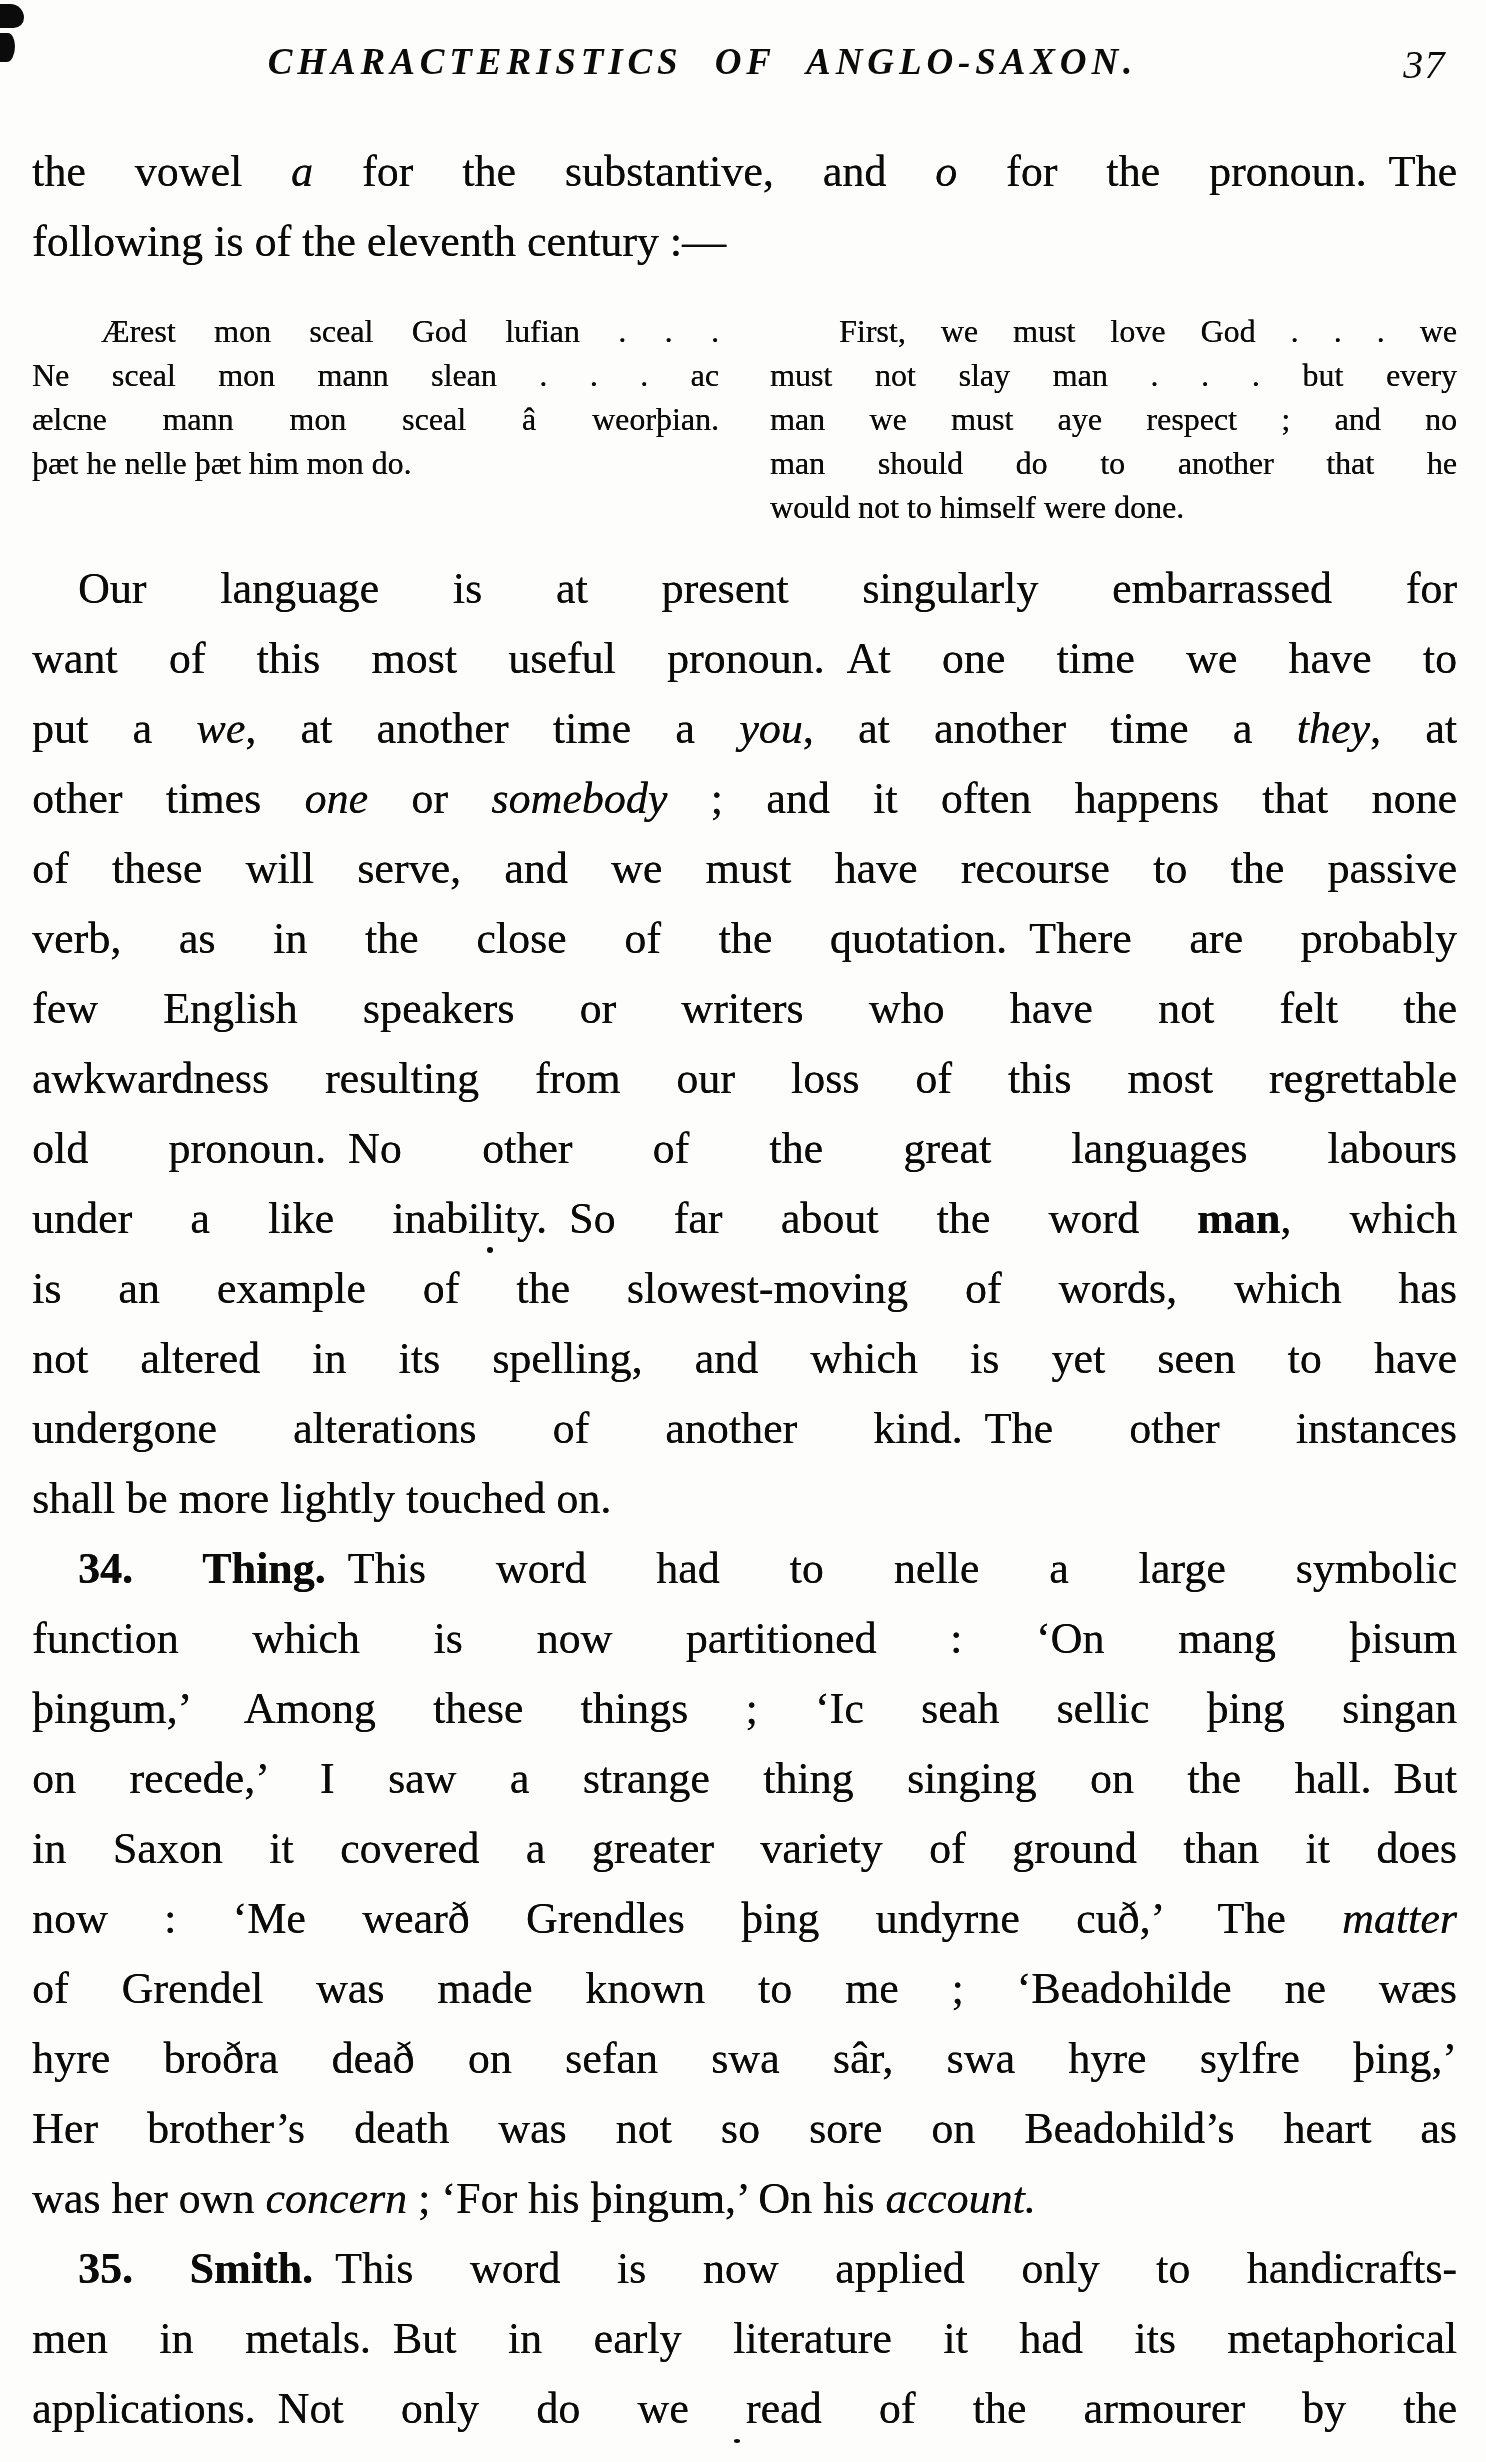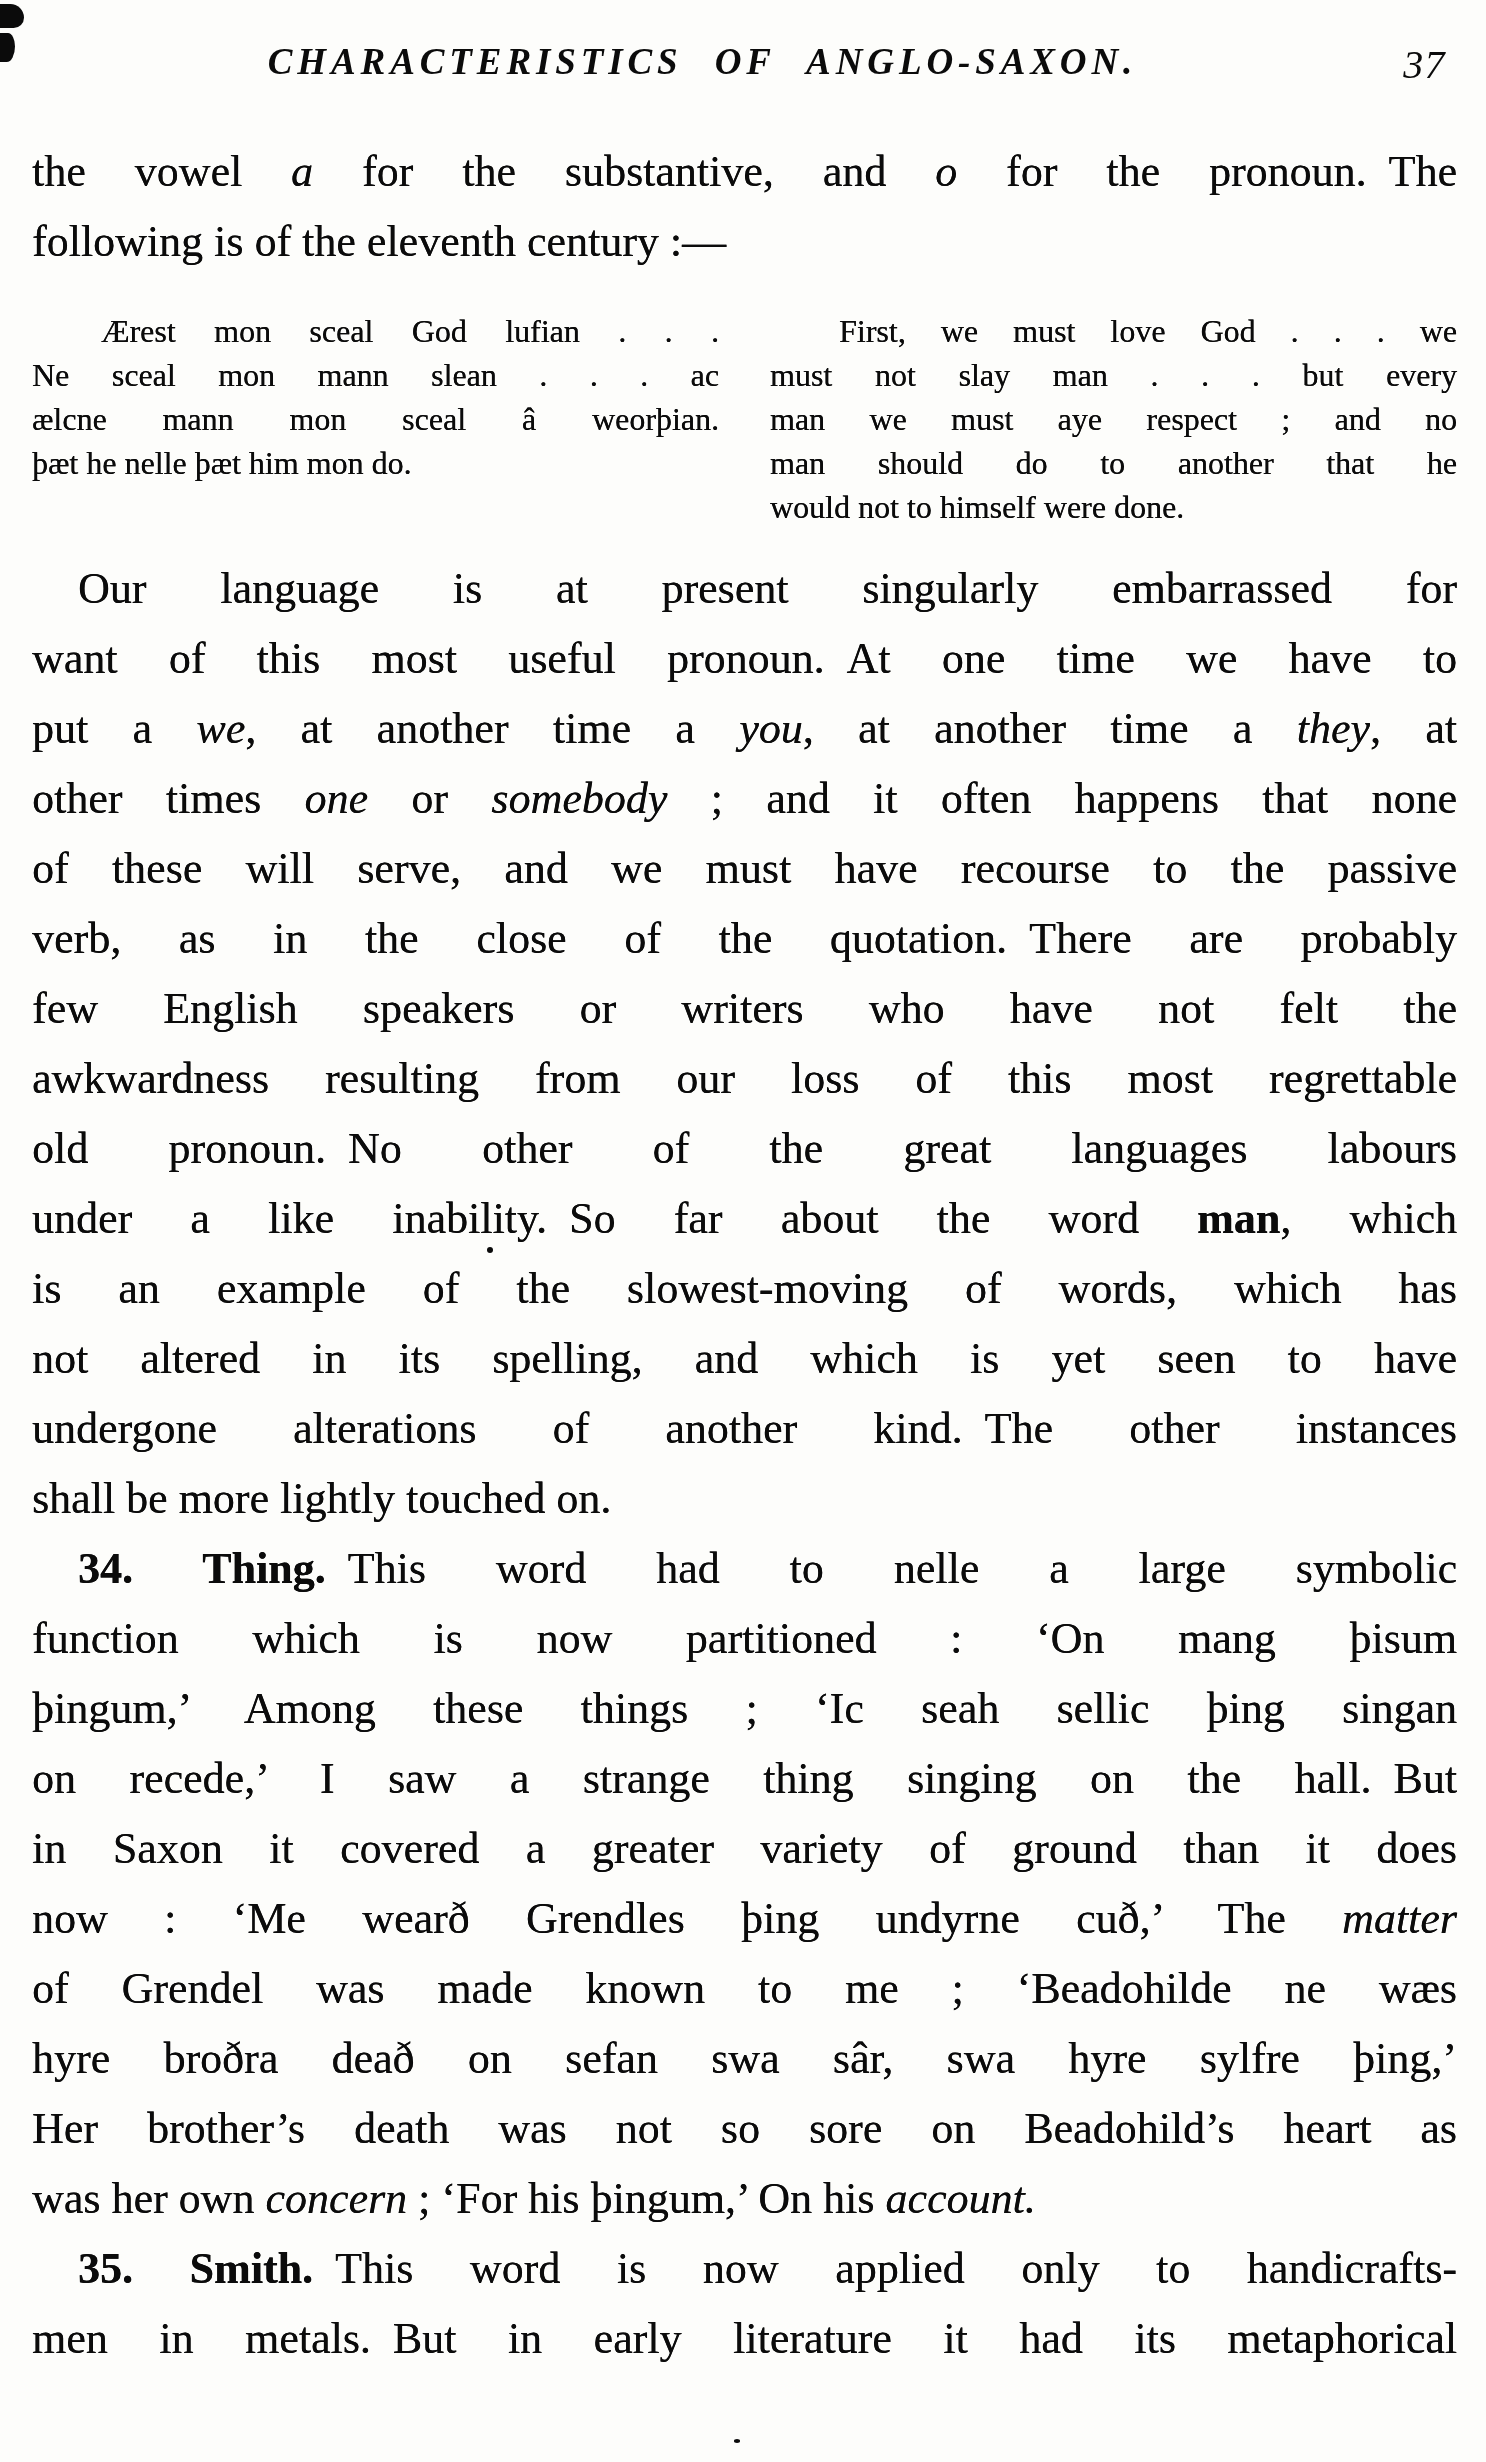--- a/index.html
+++ b/index.html
@@ -120,16 +120,17 @@
         <div class="bline"><span class="s-n">in Saxon it covered a greater variety of ground than it does</span></div>
         <div class="bline"><span class="s-n">now : ‘Me wearð Grendles þing undyrne cuð,’ The </span><span class="s-i">matter</span></div>
         <div class="bline"><span class="s-n">of Grendel was made known to me ; ‘Beadohilde ne wæs</span></div>
         <div class="bline"><span class="s-n">hyre broðra deað on sefan swa sâr, swa hyre sylfre þing,’</span></div>
         <div class="bline"><span class="s-n">Her brother’s death was not so sore on Beadohild’s heart as</span></div>
         <div class="bline last"><span class="s-n">was her own </span><span class="s-i">concern</span><span class="s-n"> ; ‘For his þingum,’ On his </span><span class="s-i">account.</span></div>
       </div>
       <div class="para">
         <div class="bline indent"><span class="s-b">35. Smith.</span><span class="s-n"> This word is now applied only to handicrafts-</span></div>
         <div class="bline"><span class="s-n">men in metals. But in early literature it had its metaphorical</span></div>
+        <div class="bline"><span class="s-n">applications. Not only do we read of the armourer by the</span></div>
       </div>
     </div>
 </div>
 
 
 </body></html>

